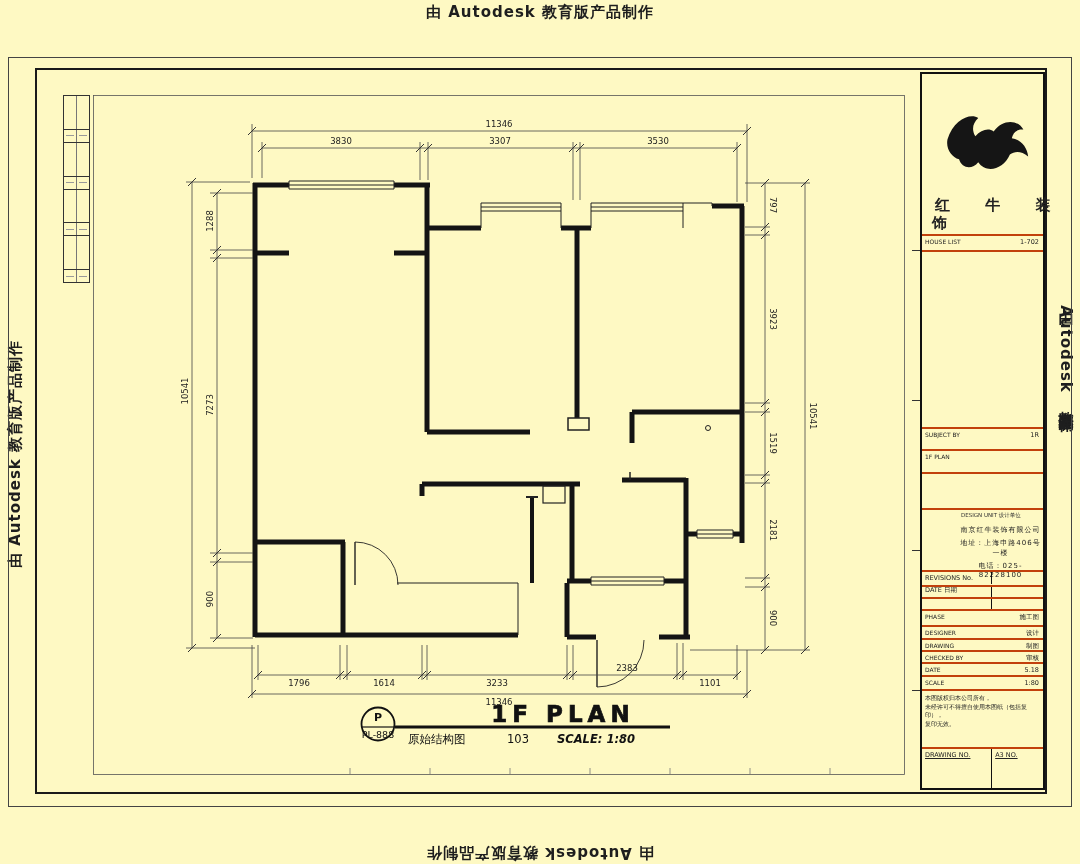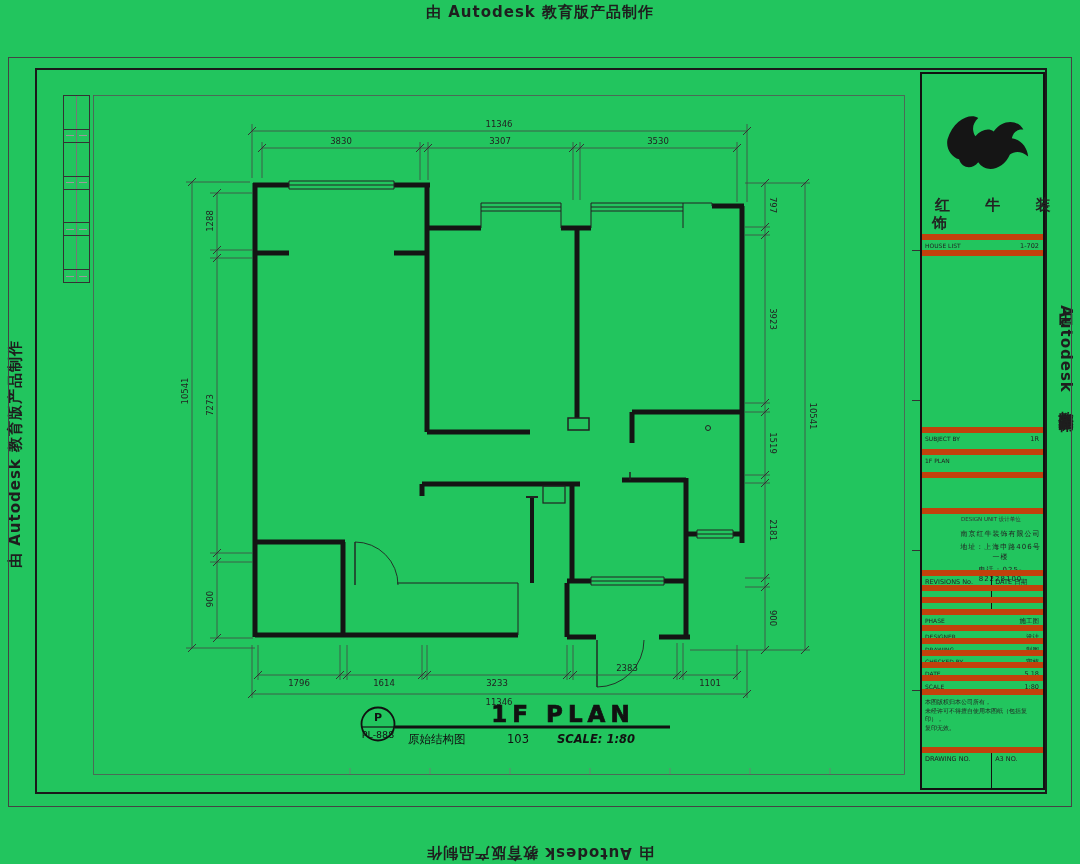--- a/index.html
+++ b/index.html
@@ -1,16 +1,16 @@
 <!DOCTYPE html>
 <html><head>
 <meta charset="utf-8">
 <style>
   html,body{margin:0;padding:0;background:#e8e8e8;}
-  .sheet{position:relative;width:1080px;height:864px;background:#22c55e;overflow:hidden;
+  .sheet{position:relative;width:1080px;height:864px;background:#fef9c3;overflow:hidden;
          font-family:"DejaVu Sans",sans-serif;color:#111;}
   
   .wm{position:absolute;font-size:15px;font-weight:bold;color:#1e1e1e;letter-spacing:1px;white-space:nowrap;}
   .wm-top{top:3px;left:0;width:100%;text-align:center;}
   .wm-bottom{bottom:2px;left:0;width:100%;text-align:center;transform:rotate(180deg);}
   .wm-left{top:568px;left:6px;transform:rotate(-90deg);transform-origin:0 0;}
   .wm-right{top:298px;left:1056px;writing-mode:vertical-rl;}
   
   .frame{position:absolute;box-sizing:border-box;}
   .f-outer{left:8px;top:57px;width:1064px;height:750px;border:1px solid #444;}
@@ -21,21 +21,21 @@
   .reg .r{border-bottom:1px solid #333;display:flex;}
   .reg .r:last-child{border-bottom:none;}
   .reg .c{flex:1;border-right:1px solid #777;}
   .reg .c:last-child{border-right:none;}
   .reg .rt{height:33px;}
   .reg .rs{height:12px;}
   .reg .rs .c{background:linear-gradient(#9a9a9a,#9a9a9a) center/70% 1px no-repeat;}
   
   .tb{position:absolute;left:920px;top:72px;width:125px;height:718px;border:2px solid #111;
       box-sizing:border-box;display:flex;flex-direction:column;font-size:6.5px;color:#222;}
-  .tb .row{border-top:6px solid #c2410c;box-sizing:border-box;position:relative;flex:none;}
+  .tb .row{border-top:2px solid #c2410c;box-sizing:border-box;position:relative;flex:none;}
   .tb .row:first-child{border-top:none;}
   .tb .lbl{position:absolute;left:3px;top:2px;transform:scale(.92);transform-origin:0 0;white-space:nowrap;}
   .tb .val{position:absolute;right:4px;top:2px;white-space:nowrap;}
   .tb .cols{display:flex;}
   .tb .cols>div{box-sizing:border-box;padding:2px 3px;white-space:nowrap;}
   .tb .cols>div:first-child{width:58%;border-right:1px solid #111;}
   .tb .cols>div:last-child{width:42%;}
   .brandbox{height:160px;position:relative;}
   .brand1{position:absolute;left:13px;top:122px;font-family:"DejaVu Serif",serif;font-weight:bold;
           font-size:15px;letter-spacing:15px;white-space:nowrap;}
@@ -366,21 +366,21 @@
     <div class="row" style="height:23px;">
       <span class="lbl">1F PLAN</span>
     </div>
     <div class="row" style="height:36px;"></div>
     <div class="row company" style="height:62px;padding-left:36px;">
       <div class="hd">DESIGN UNIT 设计单位</div>
       <div class="ln">南京红牛装饰有限公司</div>
       <div class="ln">地址：上海申路406号一楼</div>
       <div class="ln">电话：025-82228100</div>
     </div>
-    <div class="row cols" style="height:15px;">
+    <div class="row cols" style="height:15px;flex-direction:column;">
       <div>REVISIONS No.</div>
       <div>DATE 日期</div>
     </div>
     <div class="row cols" style="height:12px;">
         <div></div>
         <div></div>
       </div>
     <div class="row cols" style="height:12px;">
         <div></div>
         <div></div>
@@ -407,19 +407,19 @@
     </div>
     <div class="row" style="height:14px;">
       <span class="lbl">SCALE</span>
       <span class="val">1:80</span>
     </div>
     <div class="row note" style="height:58px;">
       <div>本图版权归本公司所有，</div>
       <div>未经许可不得擅自使用本图纸（包括复印），</div>
       <div>复印无效。</div>
     </div>
-    <div class="row cols" style="height:45px;flex:1;">
+    <div class="row cols" style="height:45px;flex:1;text-decoration:underline;">
       <div>DRAWING NO.</div>
       <div>A3 NO.</div>
     </div>
   </div>
 
 </div>
 
 </body></html>

